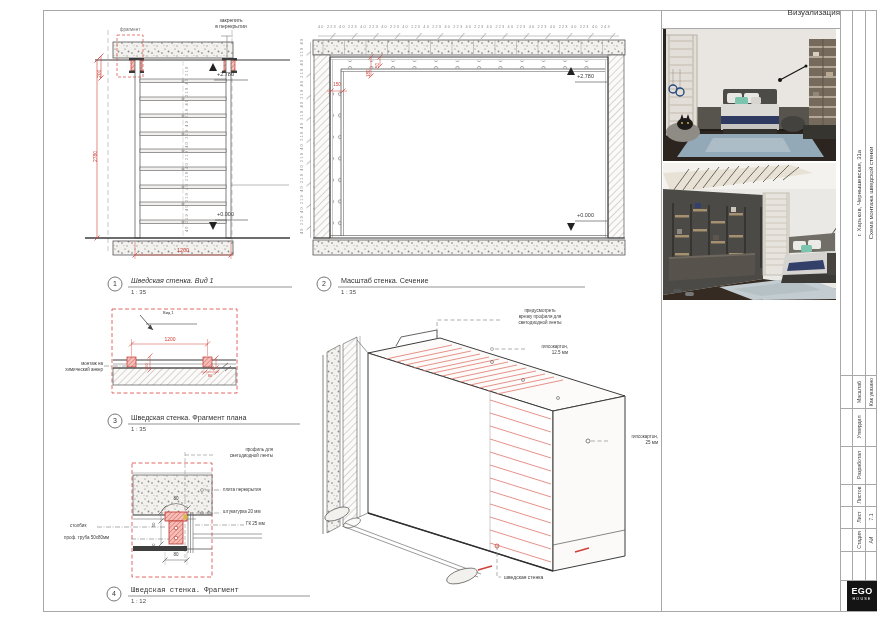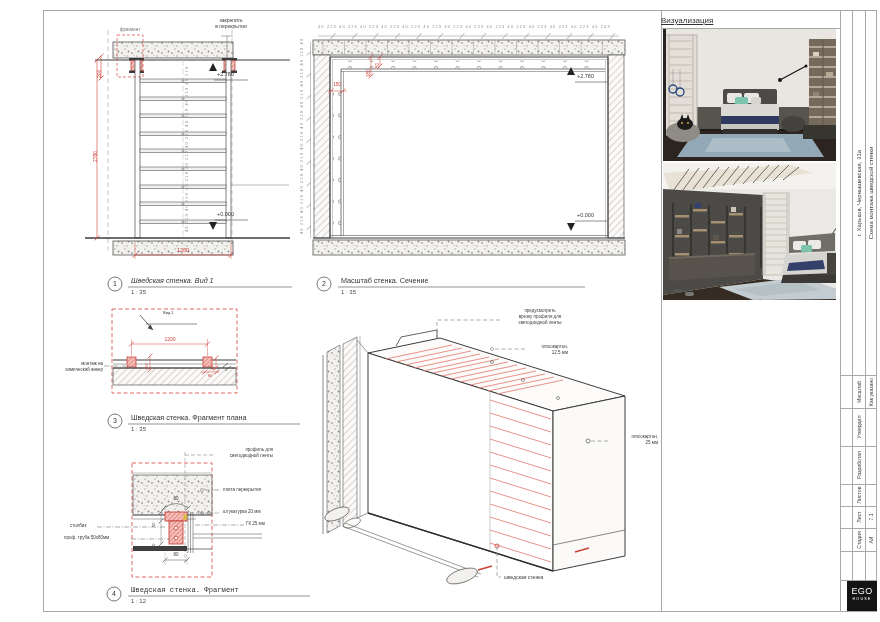--- a/index.html
+++ b/index.html
@@ -17,23 +17,23 @@
   .title{font-size:7.2px;color:#333;}
   .scale{font-size:6px;color:#4a4a4a;}
   .num{font-size:7px;color:#333;text-align:center;width:14px;}
   .rot{transform:rotate(-90deg);transform-origin:0 0;}
   .ctr{text-align:center;}
   .rt{text-align:right;}
   .tbc{position:absolute;}
   .vt{position:absolute;left:50%;top:50%;transform:translate(-50%,-50%) rotate(-90deg);white-space:nowrap;font-size:6px;color:#3c3c3c;}
   .vt.sm{font-size:5.2px;color:#444;}
   .logo{position:absolute;left:847px;top:581px;width:30px;height:30px;background:#141414;color:#fff;text-align:center;}
-  .logo .l1{font-size:9px;font-weight:normal;letter-spacing:.4px;margin-top:5px;}
+  .logo .l1{font-size:9px;font-weight:bold;letter-spacing:.4px;margin-top:5px;}
   .logo .l2{font-size:3.8px;letter-spacing:1.1px;margin-top:1px;}
-  .vizhead{position:absolute;left:661px;top:16px;width:179px;text-align:left;font-size:8px;color:#333;text-decoration:underline;}
+  .vizhead{position:absolute;left:661px;top:8px;width:179px;text-align:right;font-size:8px;color:#333;}
 </style>
 </head>
 <body>
 
 <div class="page">
 
   <div class="frame"></div>
   <div class="vline" style="left:661px;top:10px;width:1px;height:602px;"></div>
   <div class="vline" style="left:840px;top:10px;width:1px;height:602px;"></div>
   <div class="hline" style="left:661px;top:28px;width:179px;height:1px;"></div>

